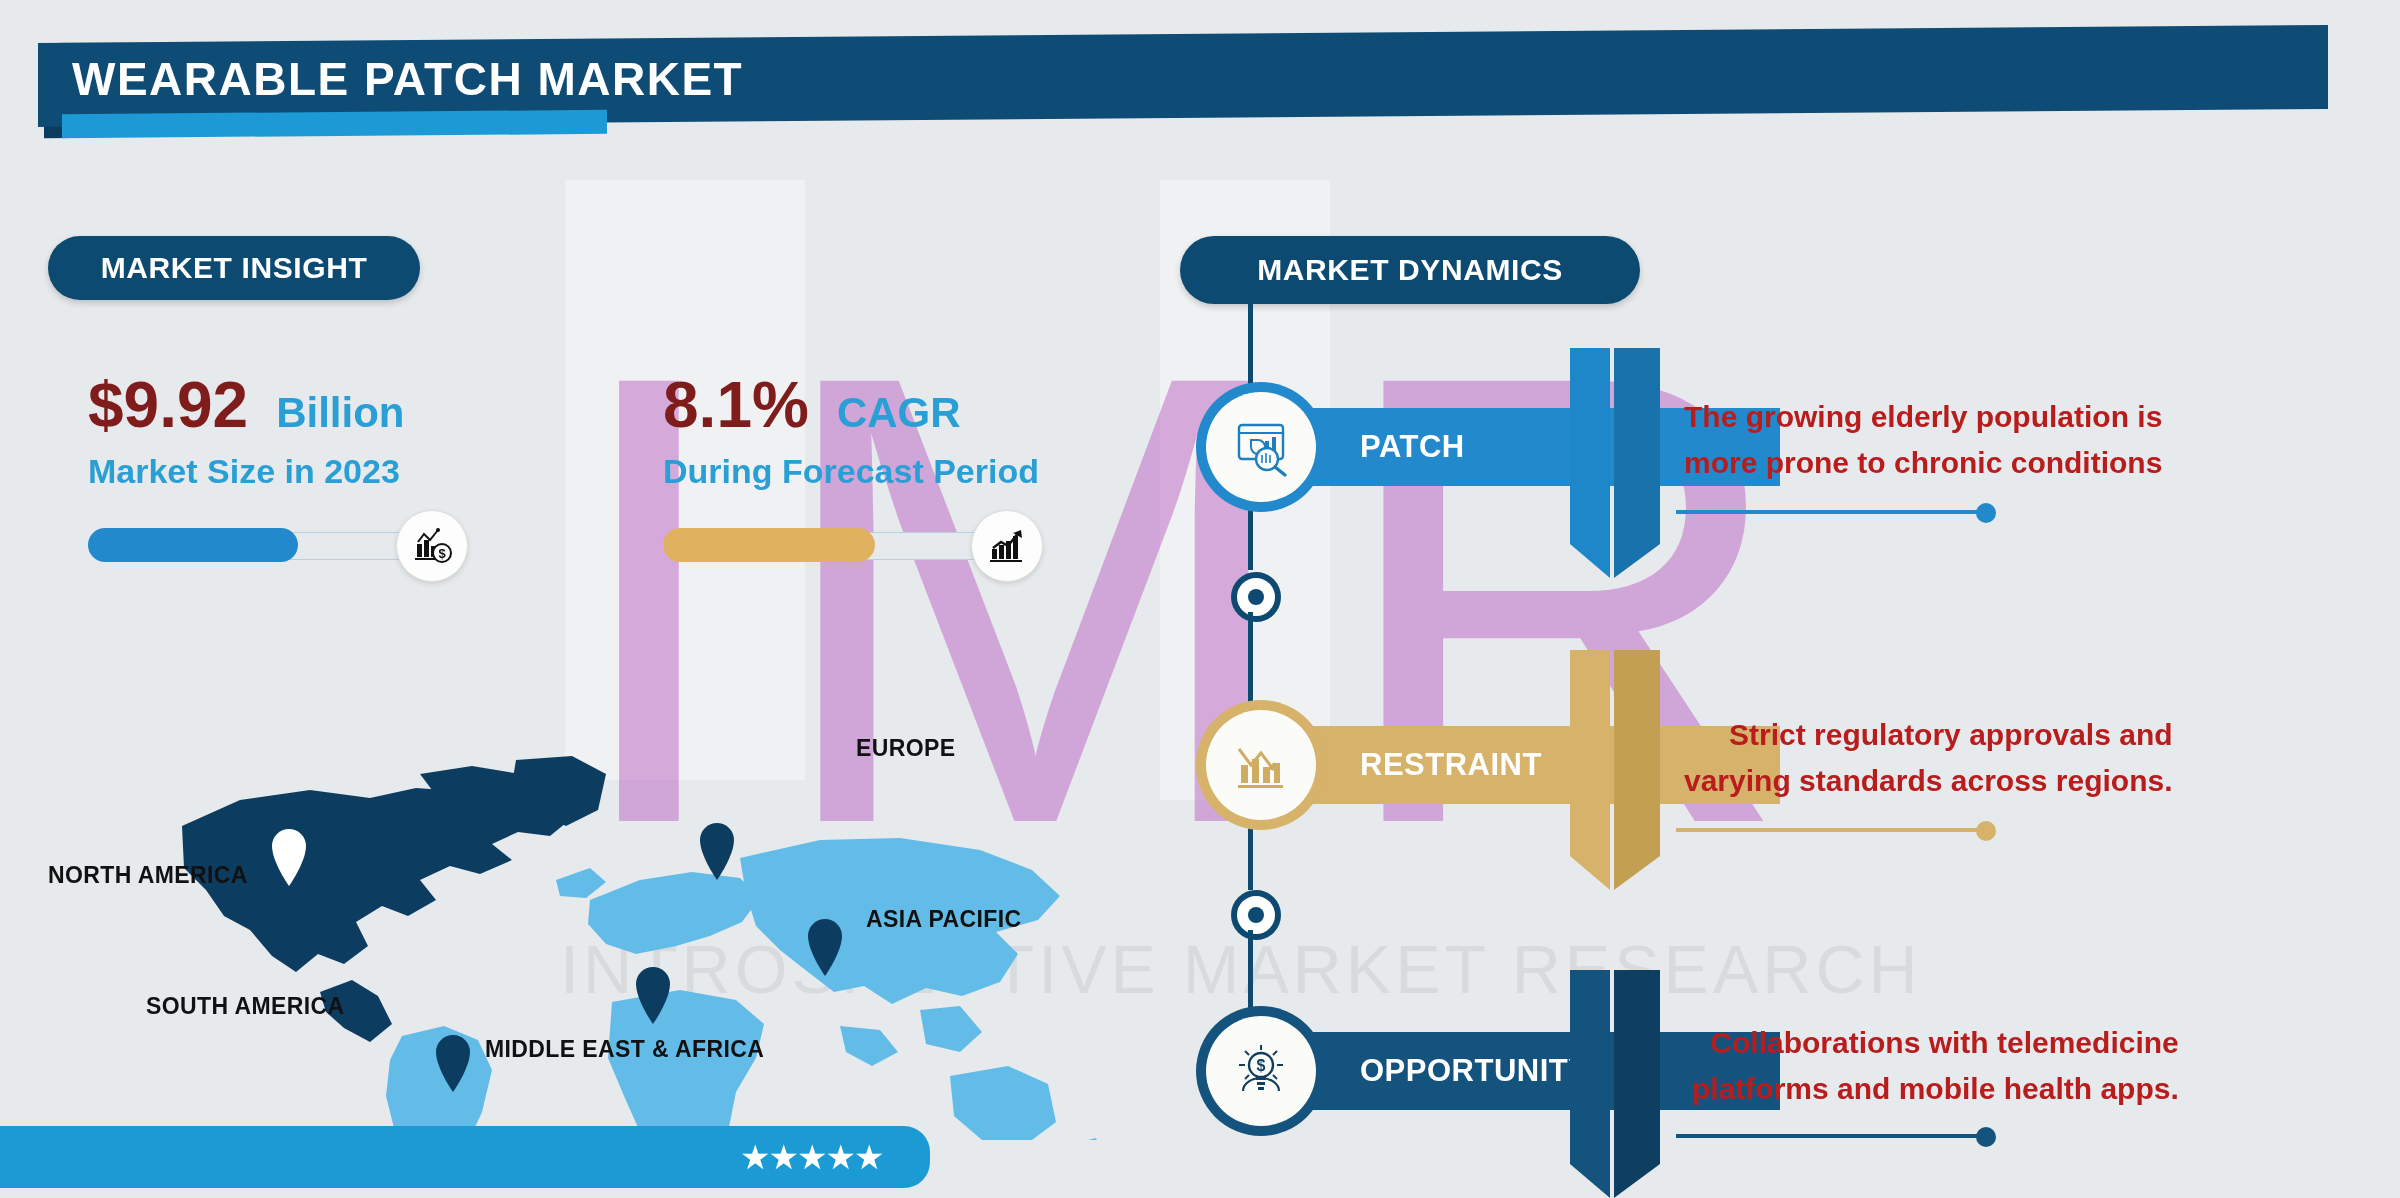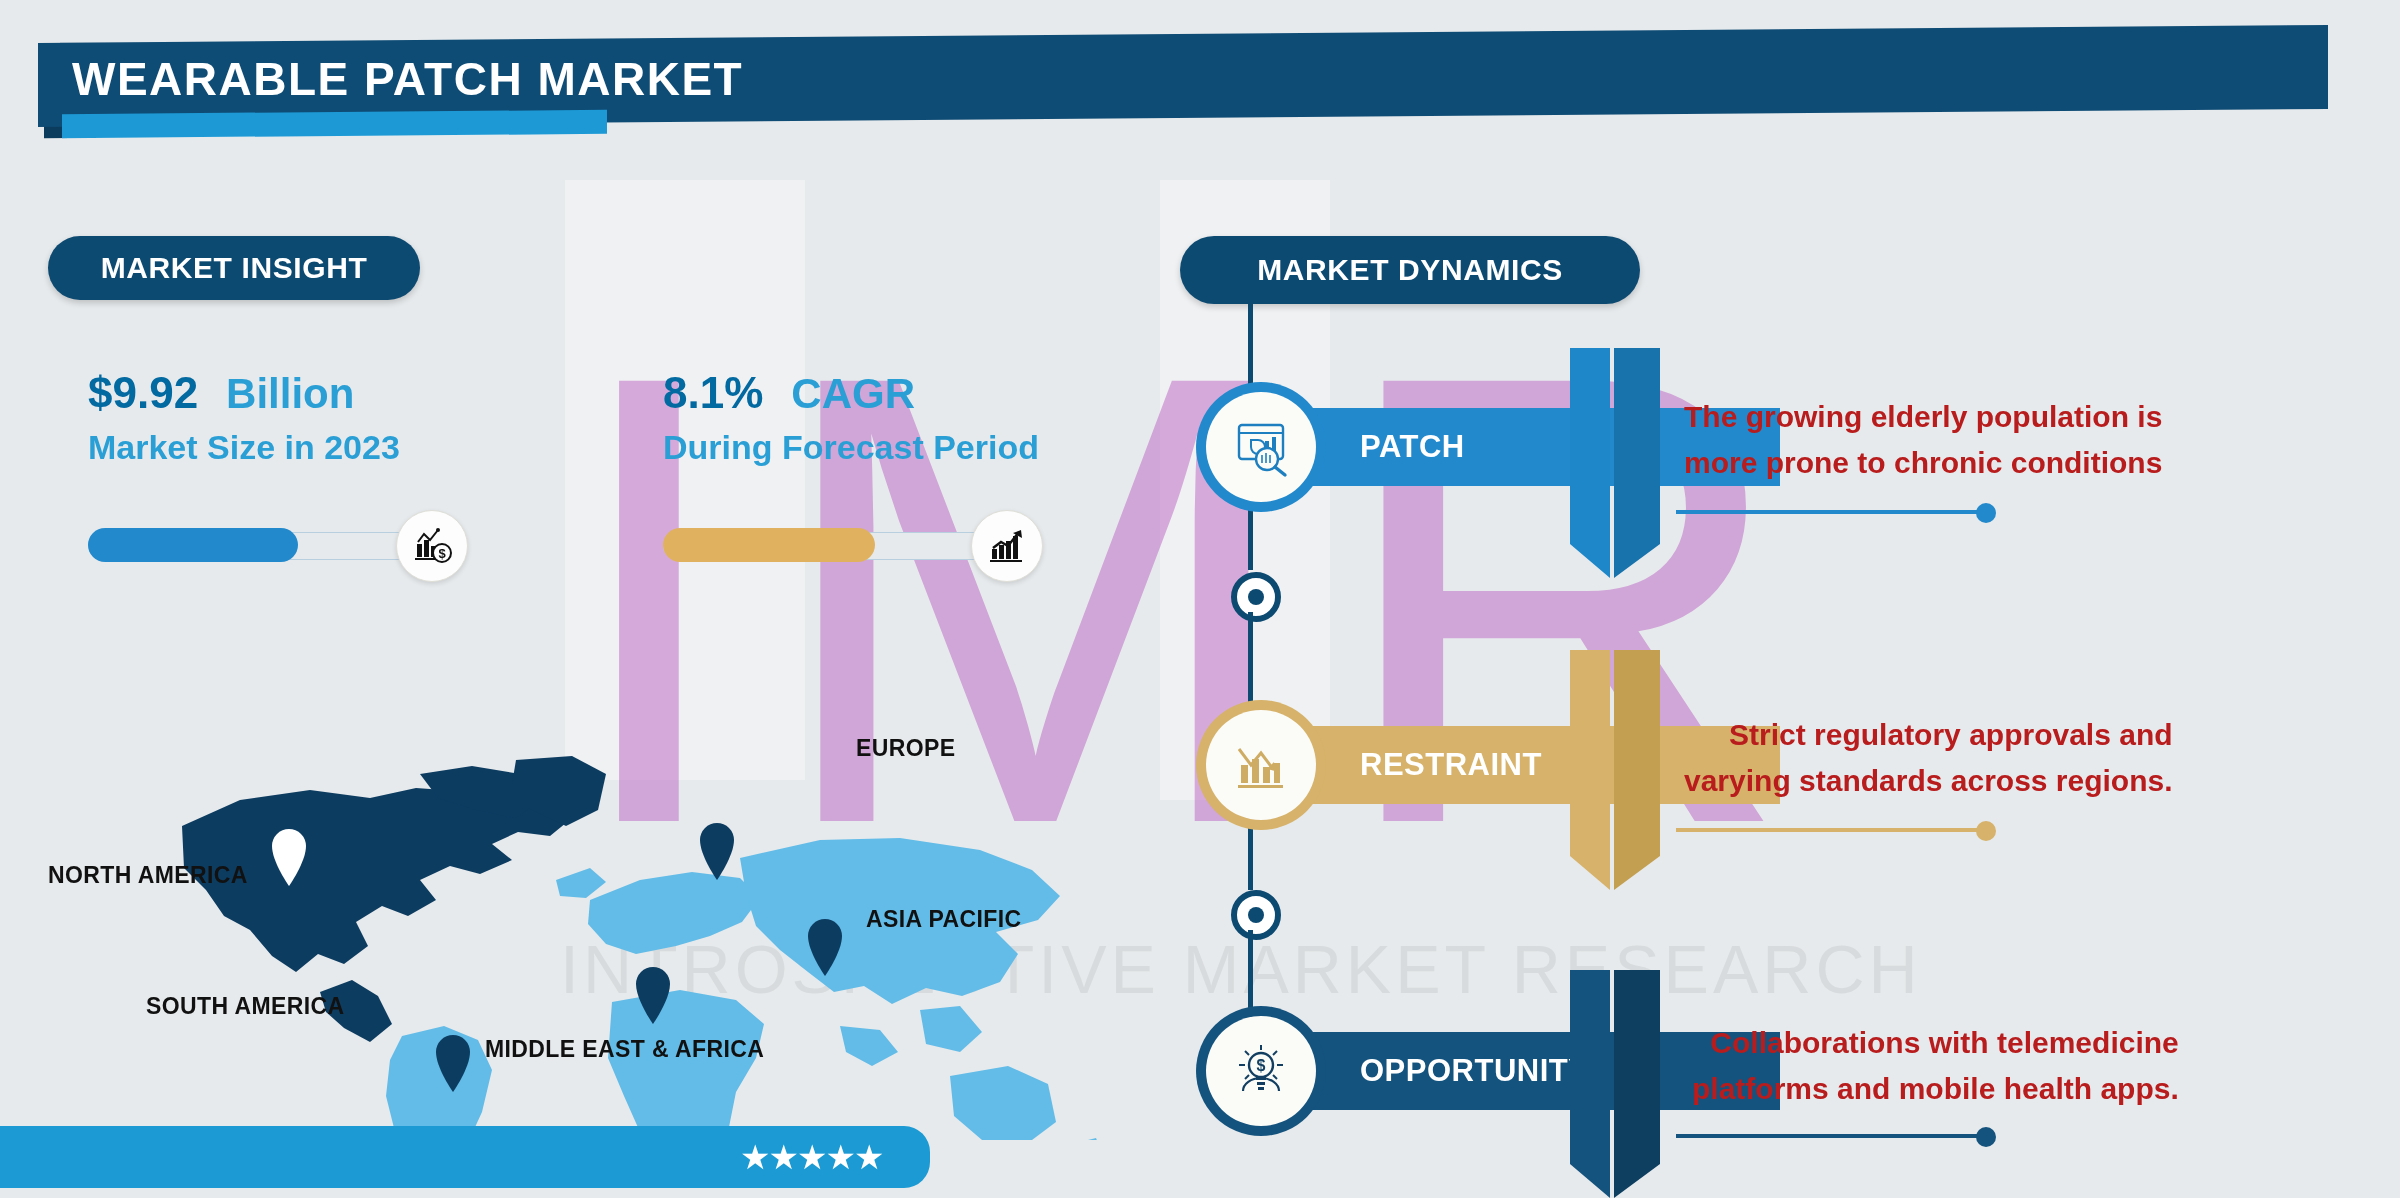--- a/index.html
+++ b/index.html
@@ -110,23 +110,23 @@
     display: flex;
     align-items: center;
     justify-content: center;
     box-shadow: 0 3px 6px rgba(0,0,0,.18);
     white-space: nowrap;
   }
 
   
   .metric { position: absolute; }
   .metric .big {
-    font-size: 44px;
-    font-weight: bold;
-    color: #0369a1;
+    font-size: 64px;
+    font-weight: bold;
+    color: #7f1d1d;
     display: inline-block;
     vertical-align: baseline;
     white-space: nowrap;
   }
   .metric .unit {
     font-size: 42px;
     font-weight: bold;
     color: #2a9fd6;
     display: inline-block;
     margin-left: 28px;

